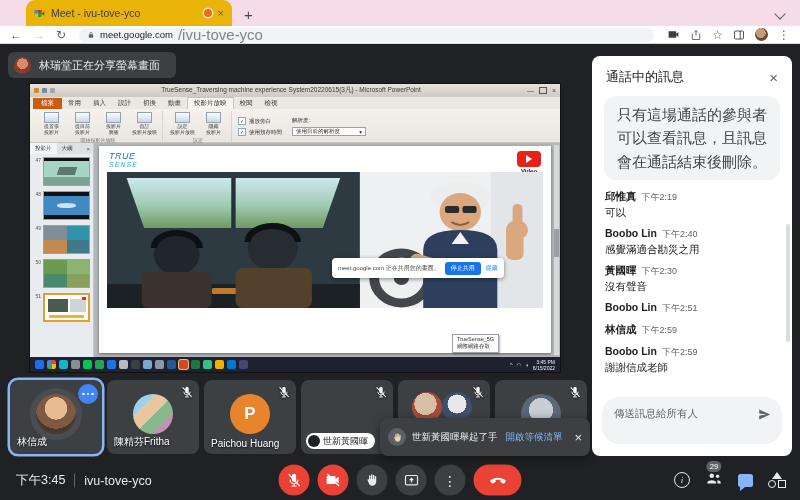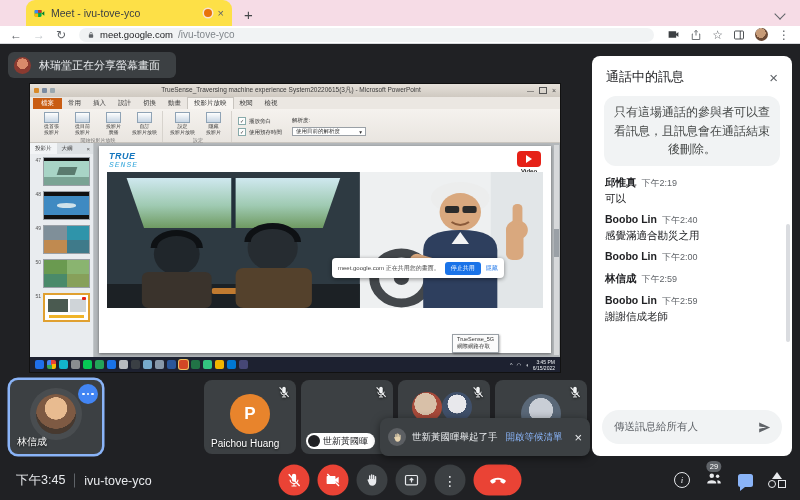--- a/index.html
+++ b/index.html
@@ -2,32 +2,32 @@
 <html><head>
 <meta charset="utf-8">
 <style>
   html,body{margin:0;padding:0;background:#000;}
   .stage{position:relative;width:800px;height:500px;overflow:hidden;background:#202124;
          font-family:"Liberation Sans","DejaVu Sans",sans-serif;}
   .abs{position:absolute;}
 
   
   .tabbar{position:absolute;left:0;top:0;width:800px;height:26px;background:#f6dce6;display:flex;align-items:flex-end;}
-  .tab{margin-left:26px;width:190px;height:22px;background:#fde047;border-radius:9px 9px 0 0;display:flex;align-items:center;padding:2px 8px;gap:6px;}
+  .tab{margin-left:26px;width:190px;height:22px;background:#eab308;border-radius:9px 9px 0 0;display:flex;align-items:center;padding:2px 8px;gap:6px;}
   .tab-title{font-size:10.5px;color:#3c4043;flex:1;white-space:nowrap;overflow:hidden;}
   .rec-dot{width:8px;height:8px;border-radius:50%;background:#e8710a;box-shadow:0 0 0 1.5px #f7e2d2;}
   .tab-close{font-size:11px;color:#5f6368;line-height:1;}
   .newtab{margin-left:12px;margin-bottom:4px;font-size:15px;color:#44474a;line-height:1;}
   .tab-chevron{margin-left:auto;margin-right:16px;margin-bottom:8px;width:7px;height:7px;border-right:1.6px solid #5f6368;border-bottom:1.6px solid #5f6368;transform:rotate(45deg);}
   .toolbar{position:absolute;left:0;top:26px;width:800px;height:18px;background:#fff;border-bottom:1px solid #d7d9dc;display:flex;align-items:center;padding:0 10px;gap:11px;box-sizing:border-box;}
   .nav-ico{font-size:12px;color:#5f6368;line-height:1;}
   .nav-ico.dim{color:#c3c7cb;}
   .urlbar{flex:1;height:14px;background:#f1f3f4;border-radius:7px;display:flex;align-items:center;gap:5px;padding:0 8px;margin:0 2px;}
   .url-host{font-size:9.5px;color:#202124;}
-  .url-path{font-size:10px;color:#80868b;}
+  .url-path{font-size:15px;color:#80868b;}
   .br-avatar{width:13px;height:13px;border-radius:50%;background:radial-gradient(circle at 45% 40%,#c79b77 0 45%,#6c4a35 46%);}
   .tb-right{display:flex;align-items:center;gap:10px;}
 
   
   .meet{position:absolute;left:0;top:44px;width:800px;height:456px;background:#202124;}
   .banner{position:absolute;left:8px;top:8px;height:26px;background:#3c4043;border-radius:6px;display:flex;align-items:center;gap:8px;padding:0 16px 0 6px;}
   .banner-avatar{width:17px;height:17px;border-radius:50%;background:radial-gradient(circle at 50% 40%,#d98a6a 0 40%,#8a3a30 41%);}
   .banner-text{font-size:11px;color:#e8eaed;}
 
   
@@ -64,21 +64,21 @@
   .throw{display:flex;gap:2px;align-items:flex-start;}
   .tnum{width:8px;font-size:5px;color:#555;text-align:right;}
   .thumb{position:relative;width:45px;height:27px;border:1px solid #9aa0a6;background:#fff;overflow:hidden;}
   .throw.current .thumb{border:2px solid #e0a030;width:43px;height:25px;}
   .q{position:absolute;width:50%;height:50%;}
   .slidearea{flex:1;position:relative;background:#b4b8bb;}
   .vscroll{position:absolute;right:1px;top:2px;bottom:2px;width:5px;background:#d6d8da;}
   .vthumb{position:absolute;left:0;right:0;top:40%;height:28px;background:#9aa0a6;}
   .slide{position:absolute;left:5px;top:3px;right:9px;bottom:4px;background:#fff;box-shadow:0 1px 3px rgba(0,0,0,.45);}
   .sl-logo{position:absolute;left:10px;top:6px;line-height:1;font-style:italic;}
-  .sl-logo .l1{font-size:9px;font-weight:bold;color:#1576be;letter-spacing:.5px;}
+  .sl-logo .l1{font-size:9px;font-weight:normal;color:#1576be;letter-spacing:.5px;}
   .sl-logo .l2{font-size:8px;color:#39a9dc;letter-spacing:1px;font-family:Liberation Mono, monospace;}
   .ytbadge{position:absolute;right:10px;top:5px;text-align:center;}
   .ytbtn{width:24px;height:16px;background:#e62117;border-radius:4px;display:flex;align-items:center;justify-content:center;margin:0 auto;}
   .ytbtn::after{content:"";border-left:6px solid #fff;border-top:4px solid transparent;border-bottom:4px solid transparent;}
   .ytlabel{font-size:6px;font-weight:bold;color:#202020;margin-top:1px;line-height:1.15;}
   .photos{position:absolute;left:8px;right:8px;top:26px;height:136px;display:flex;}
   .photos svg{height:100%;}
   .caption{position:absolute;left:0;right:0;top:168px;text-align:center;font-size:21px;font-weight:bold;color:#f3b229;letter-spacing:.5px;text-shadow:1px 2px 2px rgba(110,90,40,.5);}
   .taskbar{position:absolute;left:0;right:0;bottom:0;height:15px;background:#1d2130;display:flex;align-items:center;gap:3px;padding:0 5px;box-sizing:border-box;}
   .tico{width:9px;height:9px;border-radius:2px;}
@@ -116,29 +116,29 @@
   .t-ico{width:18px;height:18px;border-radius:50%;background:#5c5f63;color:#e8d5b0;display:flex;align-items:center;justify-content:center;flex:none;}
   .t-text{font-size:9.5px;color:#e8eaed;white-space:nowrap;}
   .t-action{font-size:9.5px;color:#8ab4f8;white-space:nowrap;margin-left:2px;text-align:center;}
   .t-close{margin-left:auto;font-size:13px;color:#e8eaed;line-height:1;}
 
   
   .chat{position:absolute;left:592px;top:12px;width:200px;height:400px;background:#fff;border-radius:8px;display:flex;flex-direction:column;z-index:5;box-sizing:border-box;}
   .chat-head{display:flex;align-items:center;padding:12px 14px 4px;}
   .chat-title{font-size:13px;color:#202124;}
   .chat-close{margin-left:auto;font-size:15px;color:#5f6368;line-height:1;}
-  .chat-notice{margin:6px 12px 6px;background:#f1f3f4;border-radius:12px;padding:7px 8px;font-size:12px;line-height:1.55;color:#444746;text-align:center;}
+  .chat-notice{margin:6px 12px 6px;background:#f1f3f4;border-radius:12px;padding:7px 8px;font-size:15px;line-height:1.55;color:#444746;text-align:center;}
   .chat-msgs{flex:1;padding:4px 13px 0;display:flex;flex-direction:column;gap:8px;overflow:hidden;}
   .msg-head{display:flex;align-items:baseline;gap:5px;}
   .sender{font-size:10.5px;font-weight:bold;color:#202124;}
   .mtime{font-size:9px;color:#5f6368;}
   .mbody{font-size:10.5px;color:#202124;line-height:1.35;margin-top:1px;word-break:break-word;}
   .chat-scroll{position:absolute;right:2px;top:168px;width:4px;height:118px;background:#dadce0;border-radius:2px;}
   .chat-input{padding:6px 10px 12px;}
-  .input-pill{height:34px;background:#f1f3f4;border-radius:17px;display:flex;align-items:center;gap:6px;padding:0 10px 0 12px;}
+  .input-pill{height:34px;background:#f1f3f4;border-radius:17px;display:flex;align-items:center;gap:6px;padding:0 10px 13px 12px;}
   .placeholder{flex:1;font-size:10.5px;color:#5f6368;white-space:nowrap;overflow:hidden;}
 
   
   .bottombar{position:absolute;left:0;bottom:0;width:800px;height:40px;}
   .bb-left{position:absolute;left:16px;top:50%;transform:translateY(-50%);display:flex;align-items:center;gap:9px;color:#e8eaed;font-size:12.5px;}
   .bb-sep{width:1px;height:14px;background:#5f6368;}
   .bb-center{position:absolute;left:50%;top:50%;transform:translate(-50%,-50%);display:flex;align-items:center;gap:8px;}
   .cbtn{width:31px;height:31px;border-radius:50%;display:flex;align-items:center;justify-content:center;}
   .cbtn.red{background:#ea4335;color:#fff;}
   .cbtn.dark{background:#3c4043;color:#e8eaed;}
@@ -492,20 +492,27 @@
 
     <div class="tile active" style="left:10px">
       <div class="avatar av1 av-ring"></div>
       <div class="menu-dots">
           <i></i>
           <i></i>
           <i></i>
         </div>
       <div class="tile-name">林信成</div>
     </div>
+    <div class="tile" style="left:107px">
+      <div class="avatar av2"></div>
+      <svg class="mic-badge">
+          <use href="#ic-micoff"></use>
+        </svg>
+      <div class="tile-name">陳精芬Fritha</div>
+    </div>
     <div class="tile" style="left:204px">
       <div class="avatar av3">P</div>
       <svg class="mic-badge">
           <use href="#ic-micoff"></use>
         </svg>
       <div class="tile-name">Paichou Huang</div>
     </div>
     <div class="tile" style="left:301px">
       <svg class="mic-badge">
           <use href="#ic-micoff"></use>
@@ -560,22 +567,29 @@
         </div>
         <div class="msg">
           <div class="msg-head">
               <span class="sender">Boobo Lin</span>
               <span class="mtime">下午2:40</span>
             </div>
           <div class="mbody">感覺滿適合勘災之用</div>
         </div>
         <div class="msg">
           <div class="msg-head">
+              <span class="sender">黃國暉</span>
+              <span class="mtime">下午2:30</span>
+            </div>
+          <div class="mbody">沒有聲音</div>
+        </div>
+        <div class="msg">
+          <div class="msg-head">
               <span class="sender">Boobo Lin</span>
-              <span class="mtime">下午2:00</span>
+              <span class="mtime">下午2:51</span>
             </div>
         </div>
         <div class="msg">
           <div class="msg-head">
               <span class="sender">林信成</span>
               <span class="mtime">下午2:59</span>
             </div>
         </div>
         <div class="msg">
           <div class="msg-head">

